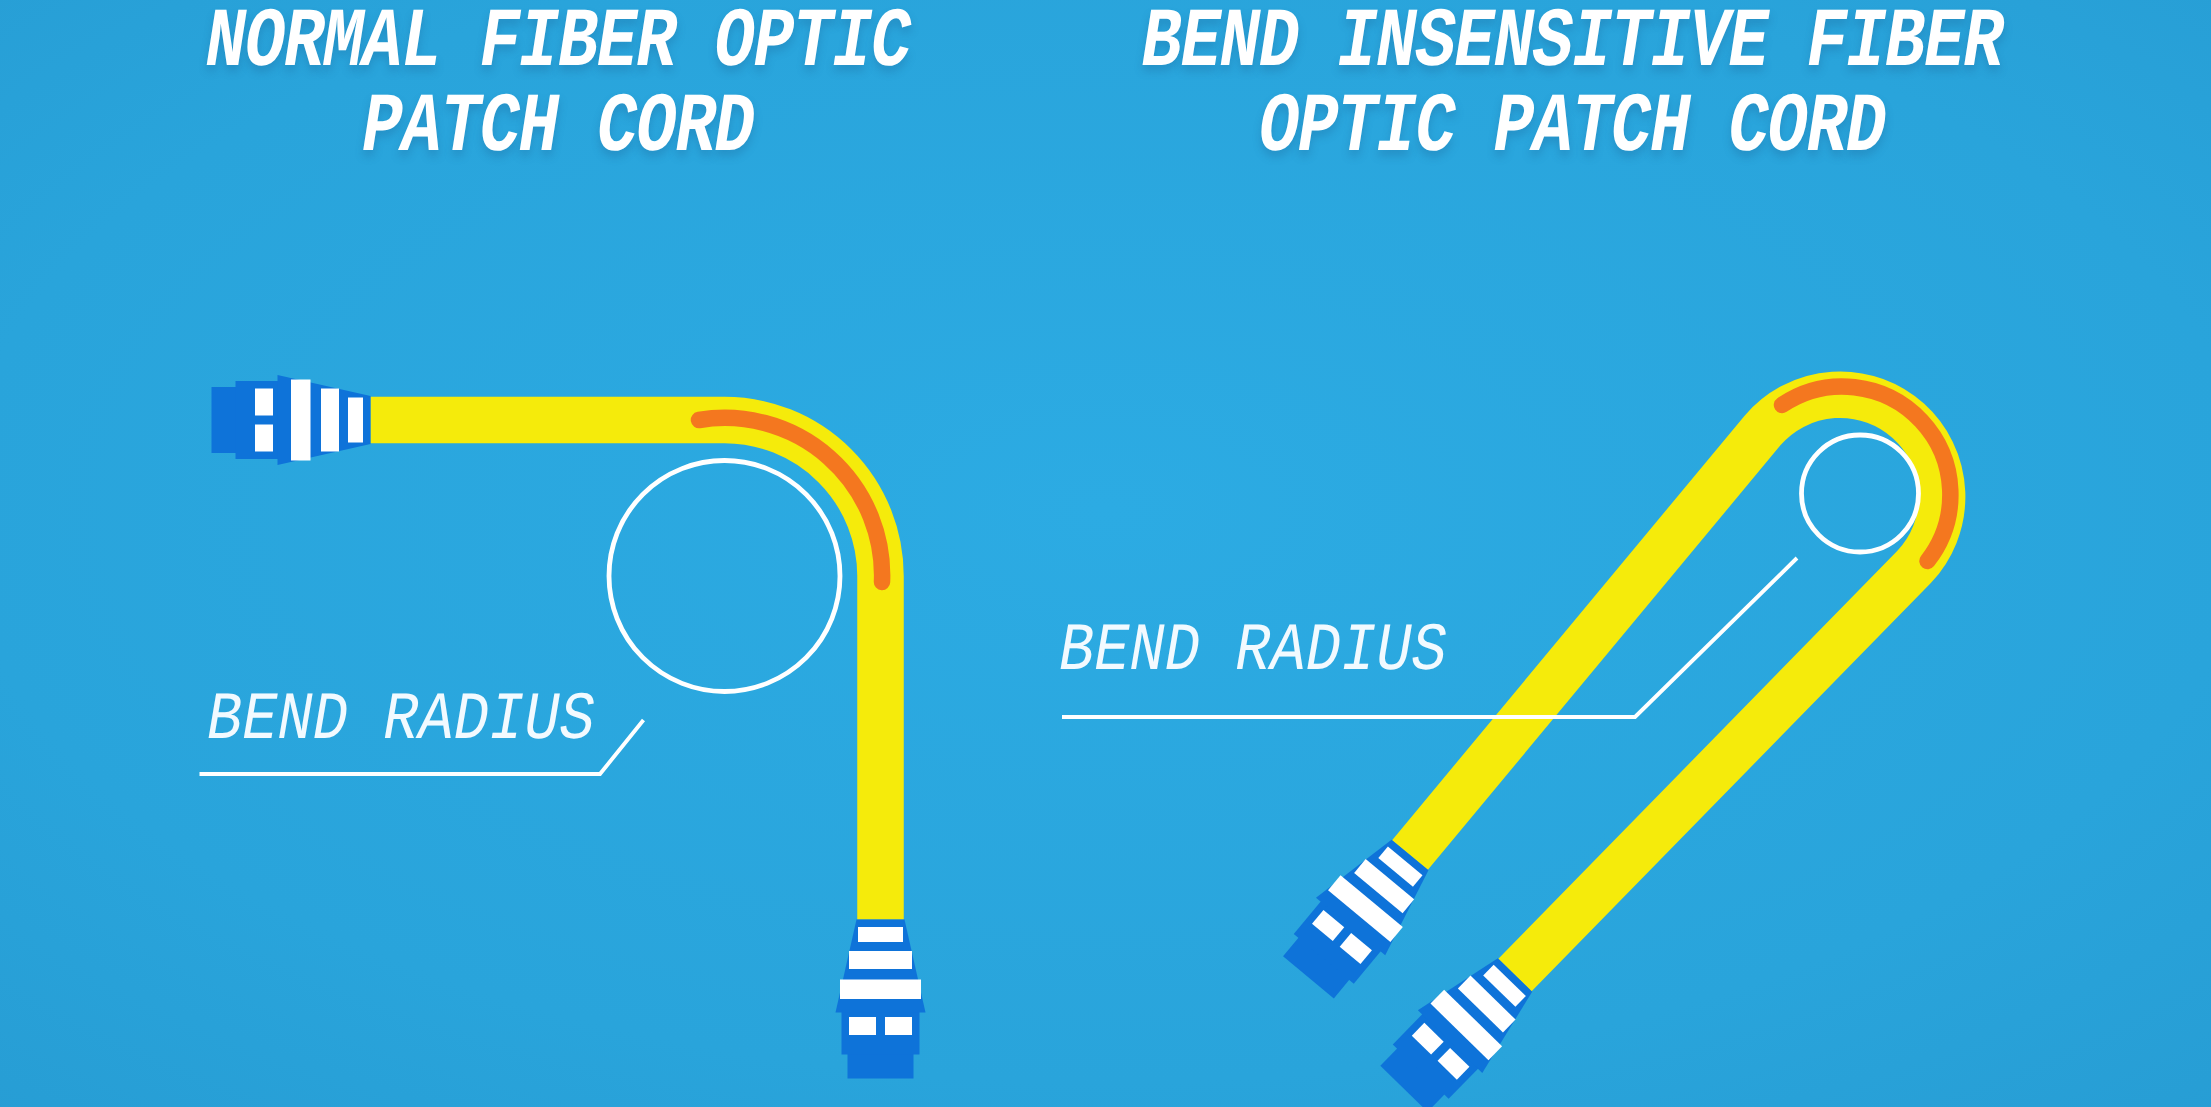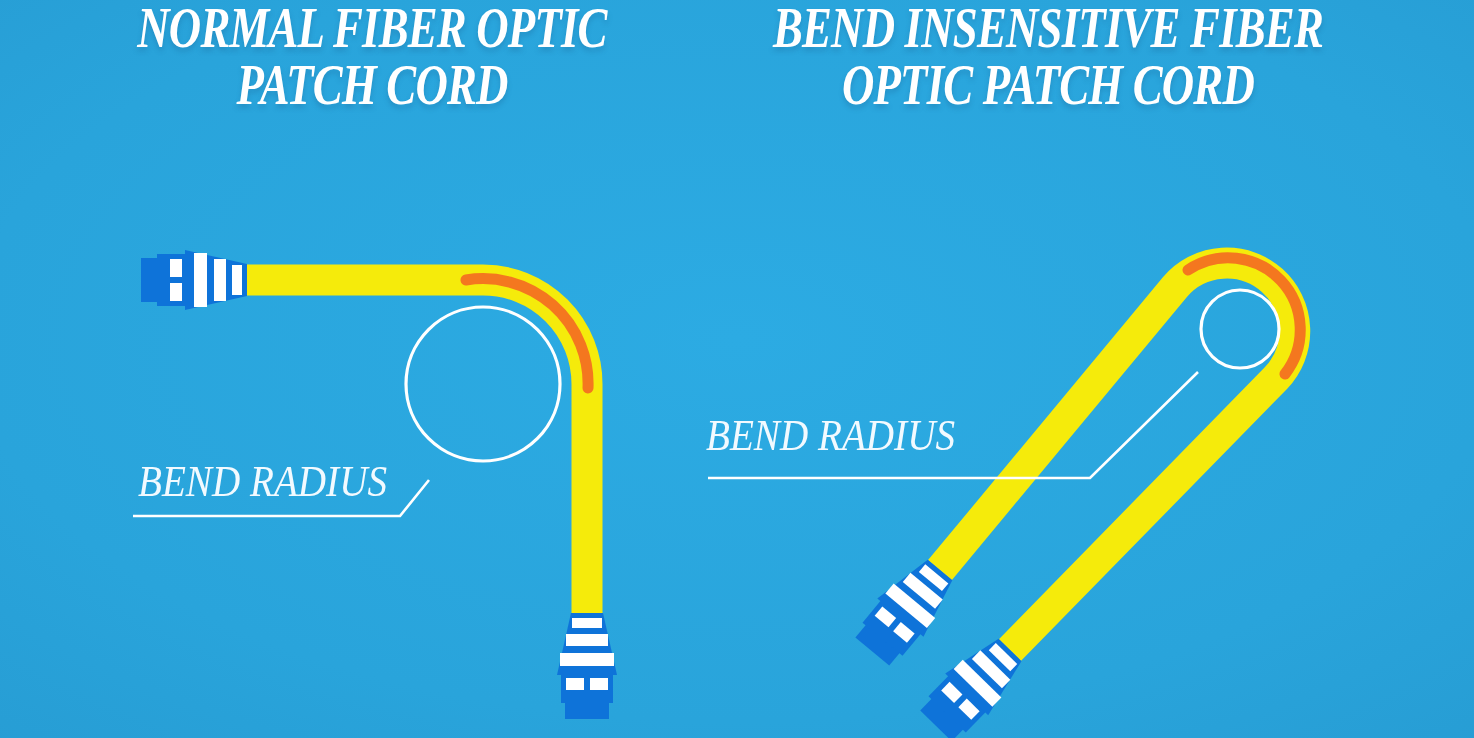--- a/index.html
+++ b/index.html
@@ -4,21 +4,21 @@
 <style>
   html,body{margin:0;padding:0;}
   .stage{
     position:relative;
     width:1474px;height:738px;
     overflow:hidden;
     background:radial-gradient(ellipse 115% 115% at 50% 46%,
       var(--color-background-center,#2CABE3) 0%,
       #29A4DB 45%,
       var(--color-background-edge,#2391C8) 100%);
-    font-family:Liberation Serif, serif;
+    font-family:Liberation Mono, monospace;
   }
   .diagram-svg{position:absolute;left:0;top:0;}
   .cable{fill:none;stroke:var(--color-cable-yellow,#F5EB0B);stroke-width:31;}
   .bend-highlight{fill:none;stroke:var(--color-bend-highlight-orange,#F4771F);stroke-width:11;stroke-linecap:round;}
   .radius-circle{fill:none;stroke:var(--color-stripe-white,#FFFFFF);stroke-width:3.2;}
   .leader{fill:none;stroke:var(--color-stripe-white,#FFFFFF);stroke-width:2.6;stroke-linejoin:miter;}
   .conn-body{fill:var(--color-connector-blue,#0E73D9);}
   .conn-detail{fill:var(--color-stripe-white,#FFFFFF);}
   .title{
     position:absolute;top:0;

